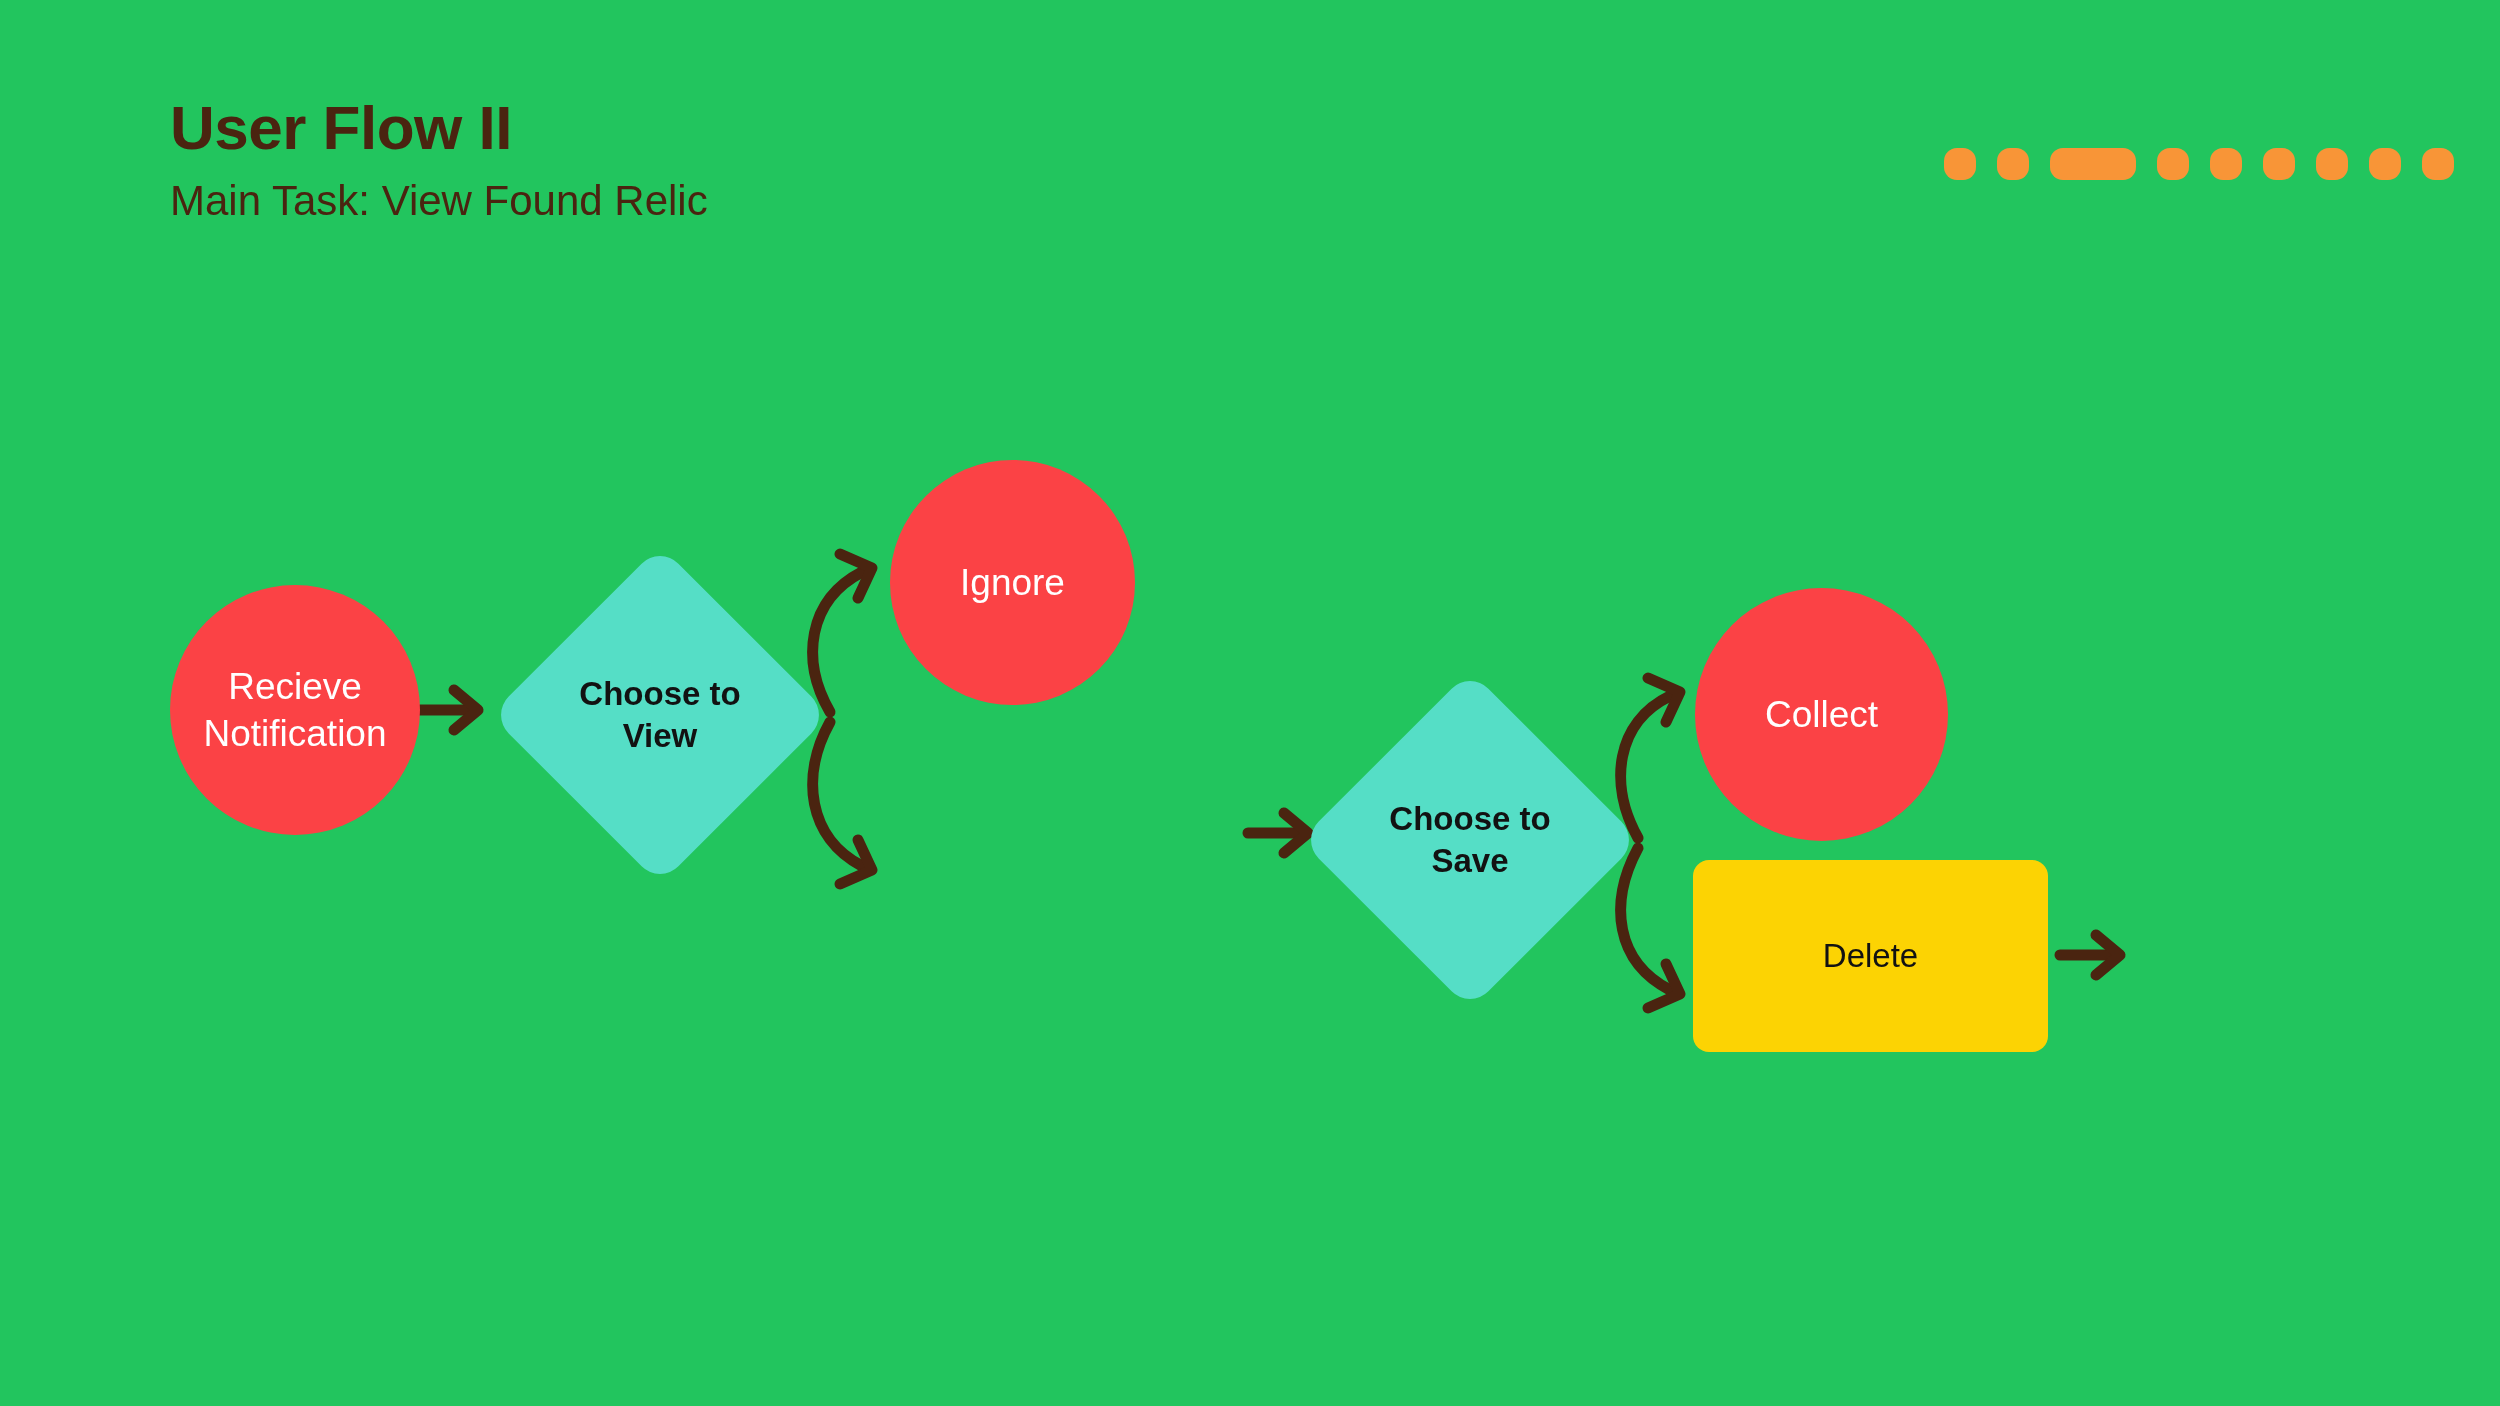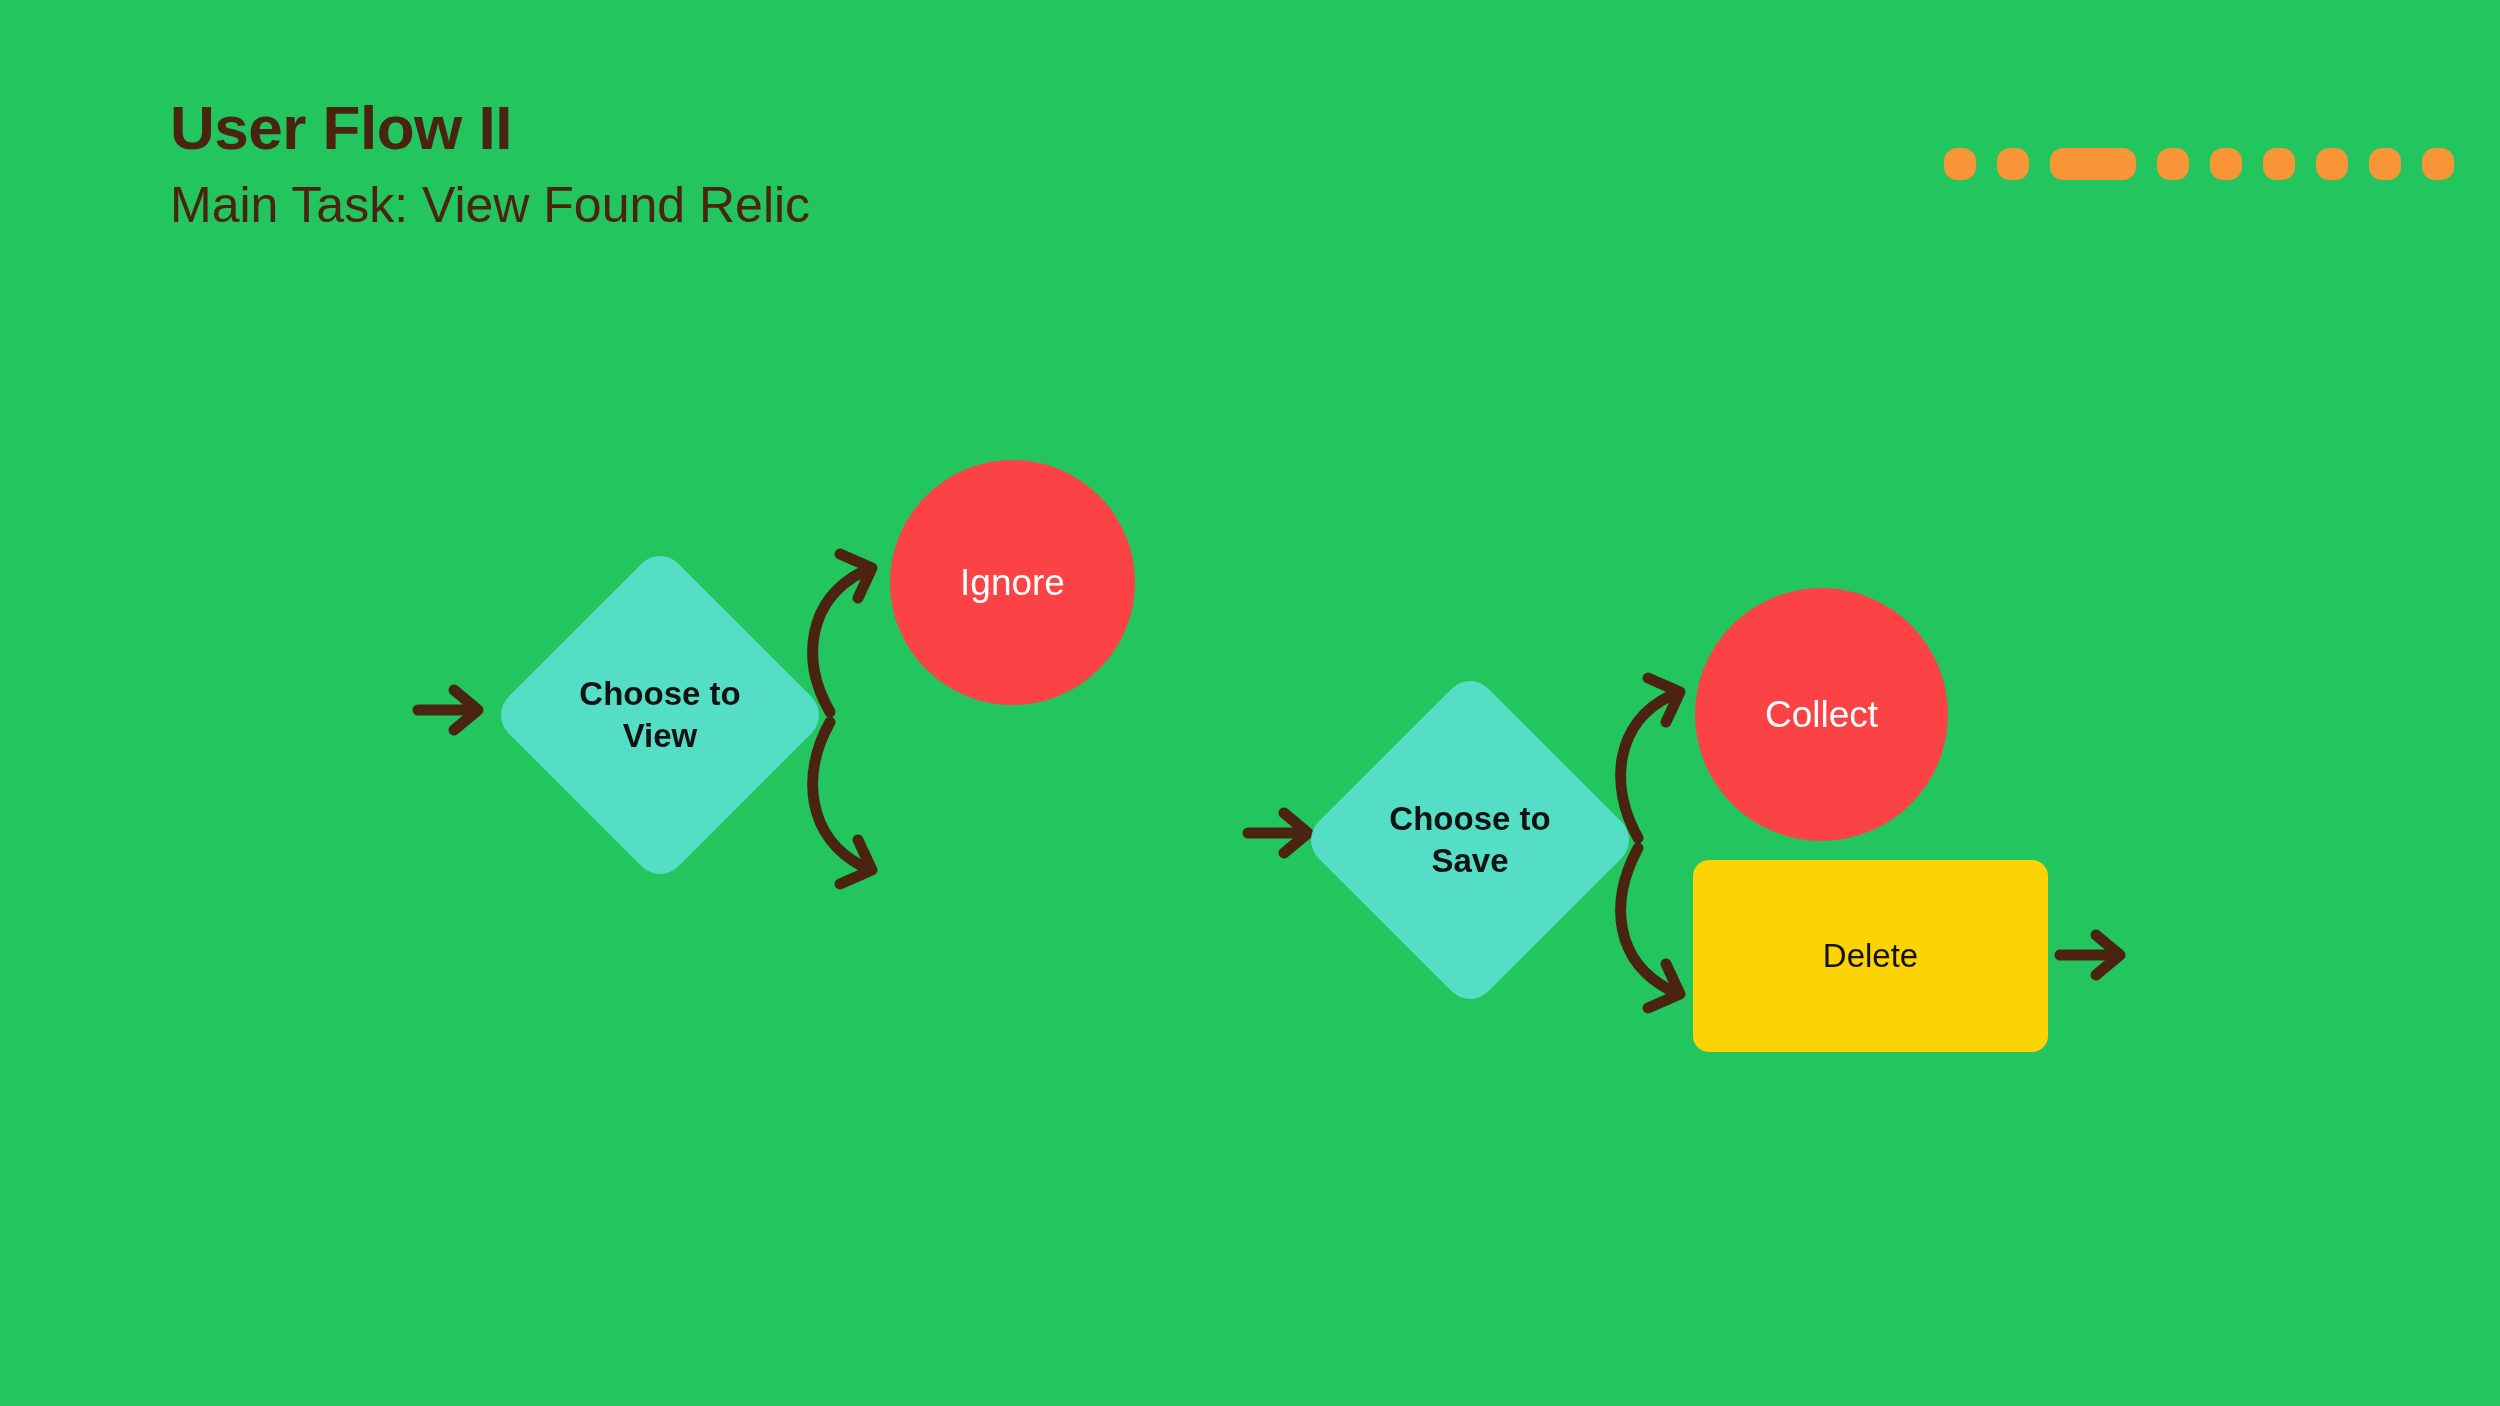--- a/index.html
+++ b/index.html
@@ -26,21 +26,21 @@
   #page-title {
     font-size: 62px;
     font-weight: bold;
     color: #4A2410;
     letter-spacing: -0.5px;
     line-height: 1.05;
     white-space: nowrap;
   }
   #page-subtitle {
     margin-top: 18px;
-    font-size: 50px;
+    font-size: 42px;
     font-weight: 400;
     color: #4A2410;
     line-height: 1.1;
     white-space: nowrap;
   }
 
   
   #dot-row {
     position: absolute;
     right: 78px;
@@ -176,20 +176,24 @@
         <polyline points="1648,1008 1680,994 1666,964"></polyline>
       </g>
 
       <g>
         <path d="M 2060 955 L 2112 955"></path>
         <polyline points="2096,935 2120,955 2096,975"></polyline>
       </g>
     </g>
   </svg>
 
+  <div class="node circle" style="left:170px; top:585px; width:250px; height:250px;">
+    <span class="node-label">Recieve
+Notification</span>
+  </div>
 
   <div class="node diamond-wrap" style="left:490px; top:545px; width:340px; height:340px;">
     <span class="diamond-shape" style="width:240px; height:240px;"></span>
     <span class="node-label">Choose to
 View</span>
   </div>
 
   <div class="node circle" style="left:890px; top:460px; width:245px; height:245px;">
     <span class="node-label">Ignore</span>
   </div>

